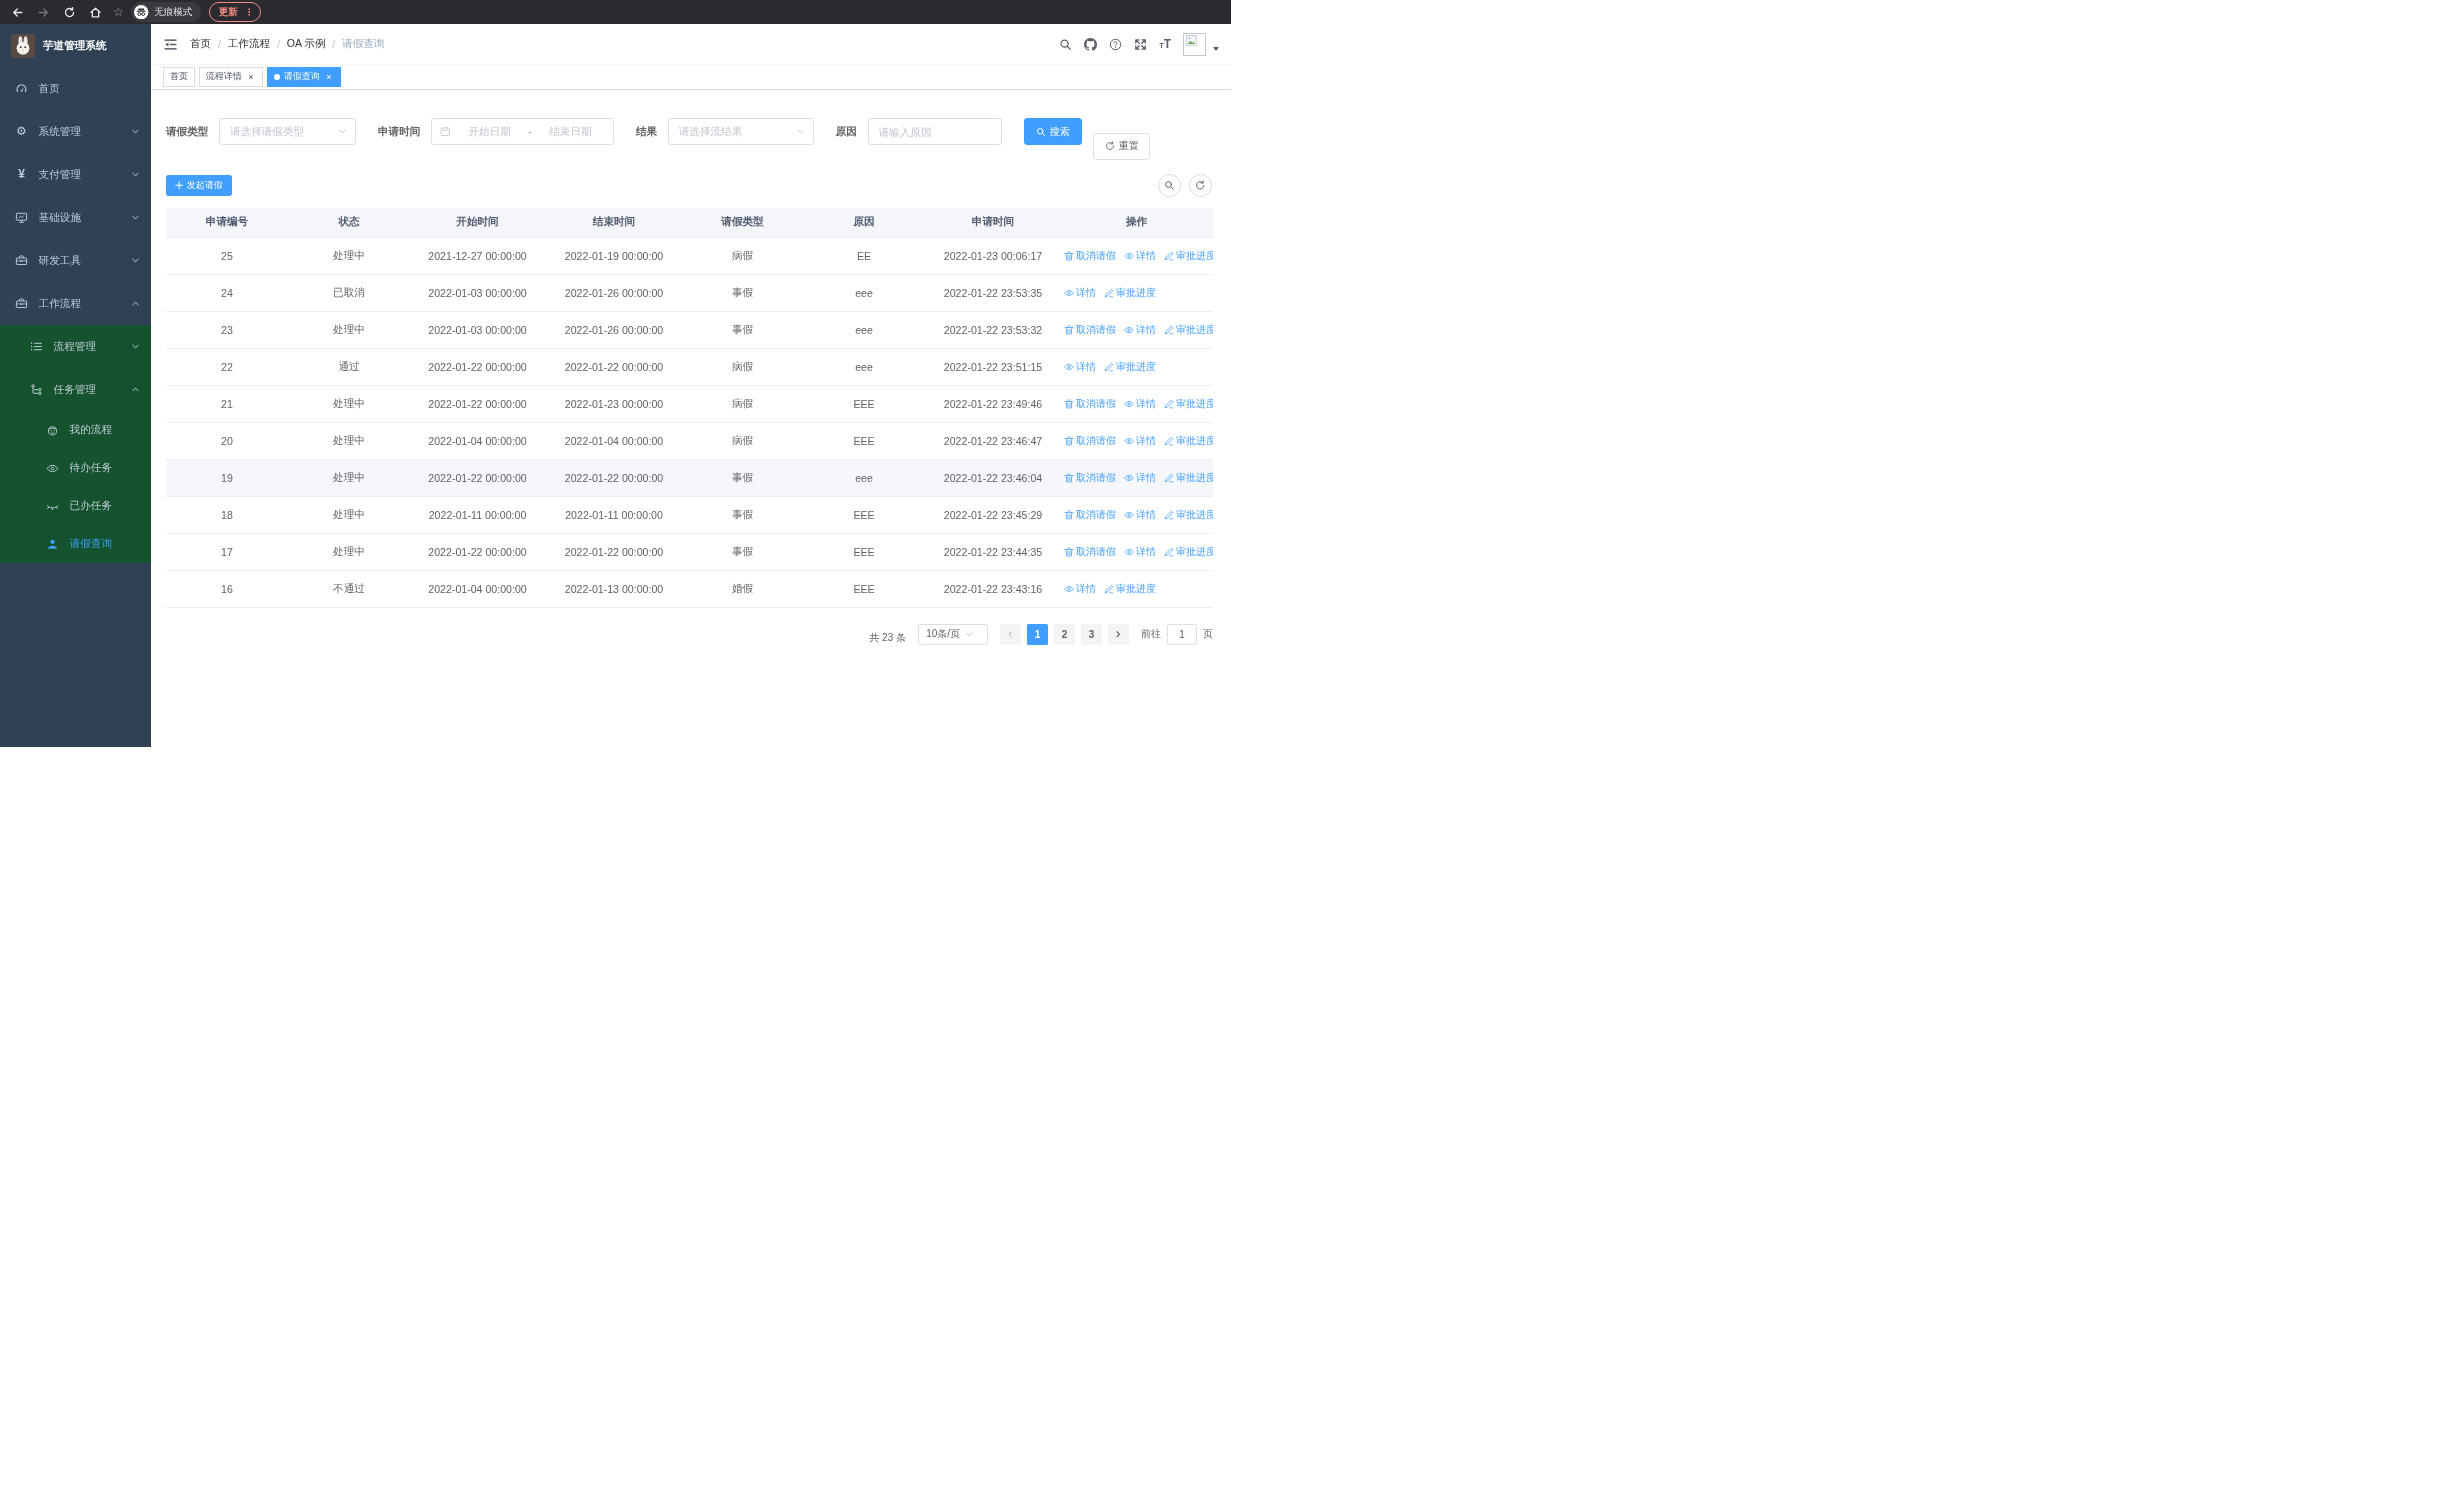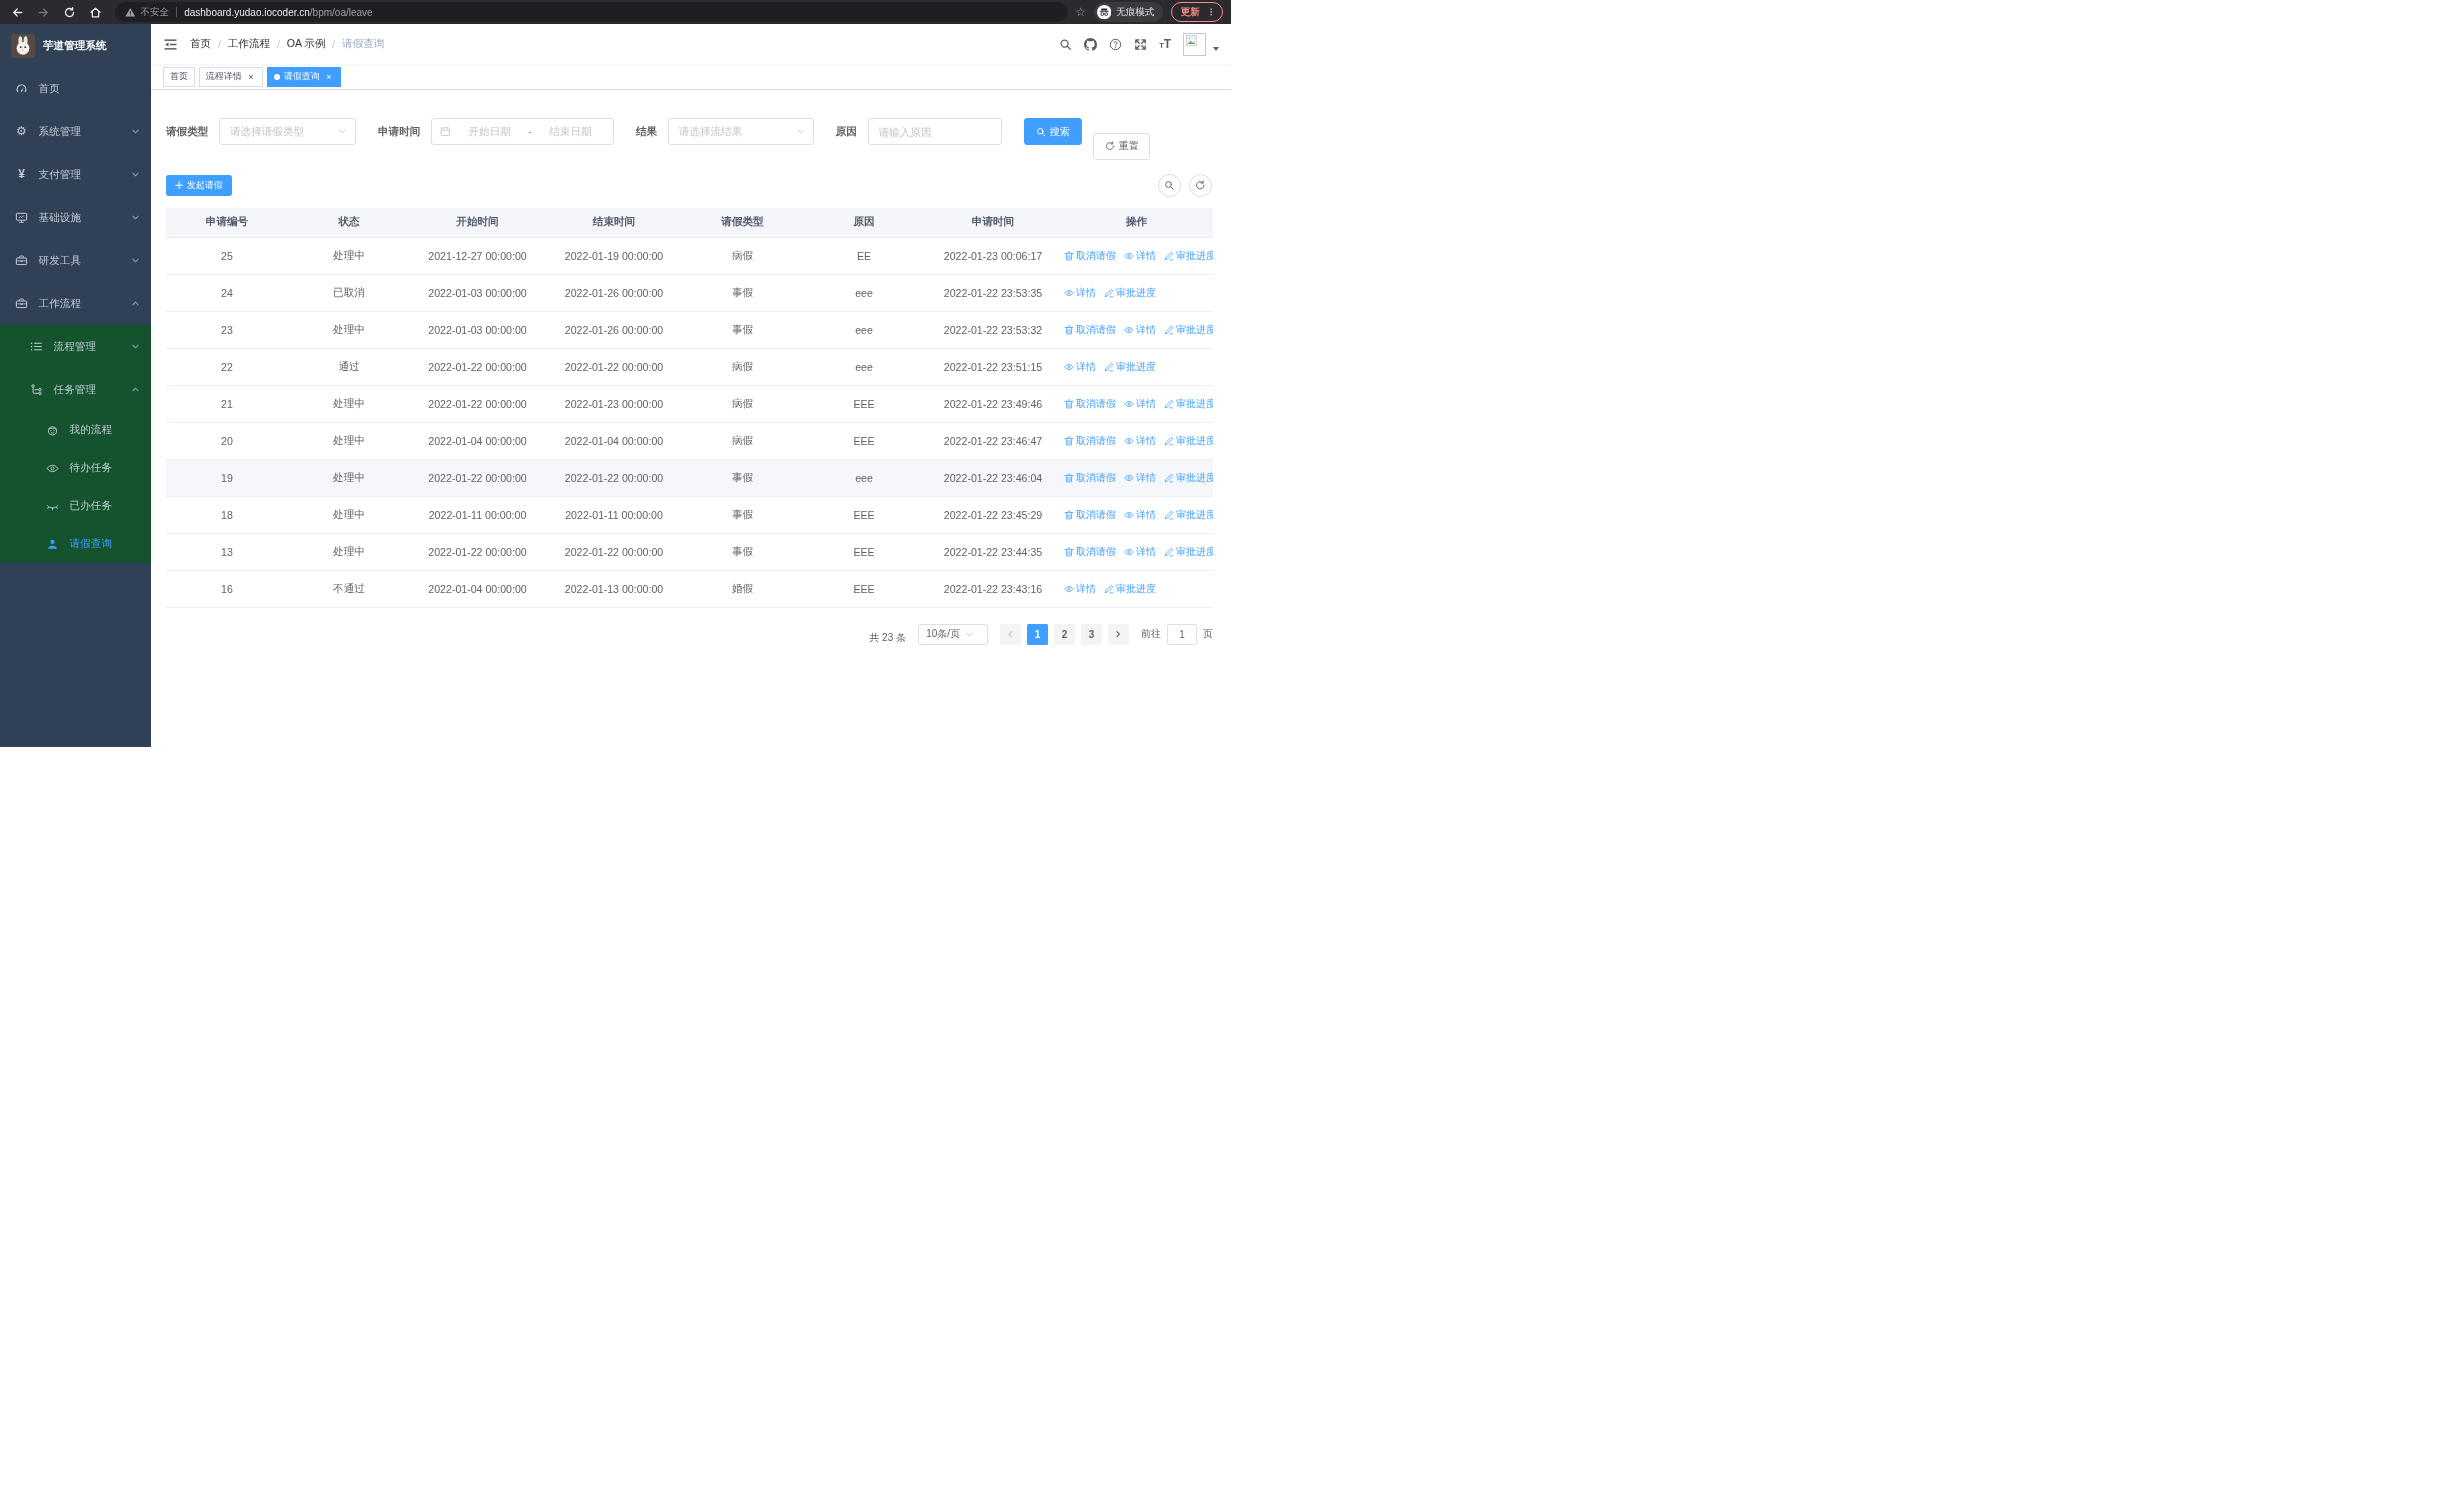--- a/index.html
+++ b/index.html
@@ -150,32 +150,20 @@
           <path d="M14.6 9A5.6 5.6 0 1 1 12.9 5"></path>
           <path d="M13.3 2.2v3.2h-3.2" stroke-linejoin="round"></path>
         </svg>
     </span>
     <span class="nav-ic">
       <svg viewBox="0 0 18 18" fill="none" stroke="#e8eaed" stroke-width="1.8" stroke-linecap="round" stroke-linejoin="round">
           <path d="M2.8 8.6L9 3l6.2 5.6"></path>
           <path d="M4.6 7.4V15h8.8V7.4"></path>
         </svg>
     </span>
-    <div class="url-pill">
-      <span class="warn">
-        <svg viewBox="0 0 16 16">
-            <path d="M8 1.5L15.4 14.5H.6z" fill="#9aa0a6"></path>
-            <rect x="7.25" y="6" width="1.5" height="4.2" fill="#1e1f22"></rect>
-            <rect x="7.25" y="11.2" width="1.5" height="1.5" fill="#1e1f22"></rect>
-          </svg>
-      </span>
-      <span class="sec-label">不安全</span>
-      <span class="url-div"></span>
-      <span class="url-text"><span>dashboard.yudao.iocoder.cn</span><span class="path">/bpm/oa/leave</span></span>
-    </div>
     <span class="star">☆</span>
     <div class="incog">
       <svg viewBox="0 0 19 19">
           <circle cx="9.5" cy="9.5" r="9.5" fill="#fff"></circle>
           <path d="M5.8 4.6h7.4l.5 2.6H5.3z" fill="#2b2b2f"></path>
           <rect x="3.6" y="7.6" width="11.8" height="1.4" rx="0.7" fill="#2b2b2f"></rect>
           <circle cx="6.9" cy="12" r="1.9" fill="none" stroke="#2b2b2f" stroke-width="1.2"></circle>
           <circle cx="12.1" cy="12" r="1.9" fill="none" stroke="#2b2b2f" stroke-width="1.2"></circle>
           <path d="M8.8 12h1.4" stroke="#2b2b2f" stroke-width="1.2"></path>
         </svg>
@@ -764,21 +752,21 @@
                   <span class="op-link">
                     <svg viewBox="0 0 14 14" fill="none" stroke="currentColor" stroke-width="1.1" stroke-linecap="round" stroke-linejoin="round">
                       <path d="M2 12l.7-2.8 6.9-6.9a1 1 0 0 1 1.4 0l.7.7a1 1 0 0 1 0 1.4l-6.9 6.9L2 12z"></path>
                       <path d="M8.2 12.4h4"></path>
                     </svg>
                     <i>审批进度</i>
                   </span>
                 </div>
               </div>
               <div class="trow">
-                <div class="td col-id">13</div>
+                <div class="td col-id">17</div>
                 <div class="td col-status">处理中</div>
                 <div class="td col-start">2022-01-22 00:00:00</div>
                 <div class="td col-end">2022-01-22 00:00:00</div>
                 <div class="td col-type">事假</div>
                 <div class="td col-reason">EEE</div>
                 <div class="td col-applied">2022-01-22 23:44:35</div>
                 <div class="td col-ops">
                   <span class="op-link">
                     <svg viewBox="0 0 14 14" fill="none" stroke="currentColor" stroke-width="1.1" stroke-linecap="round" stroke-linejoin="round">
                       <path d="M1.5 3.5h11M5.3 1.5h3.4M3.1 3.5l.6 9h6.6l.6-9M5.6 6v4.5M8.4 6v4.5"></path>

